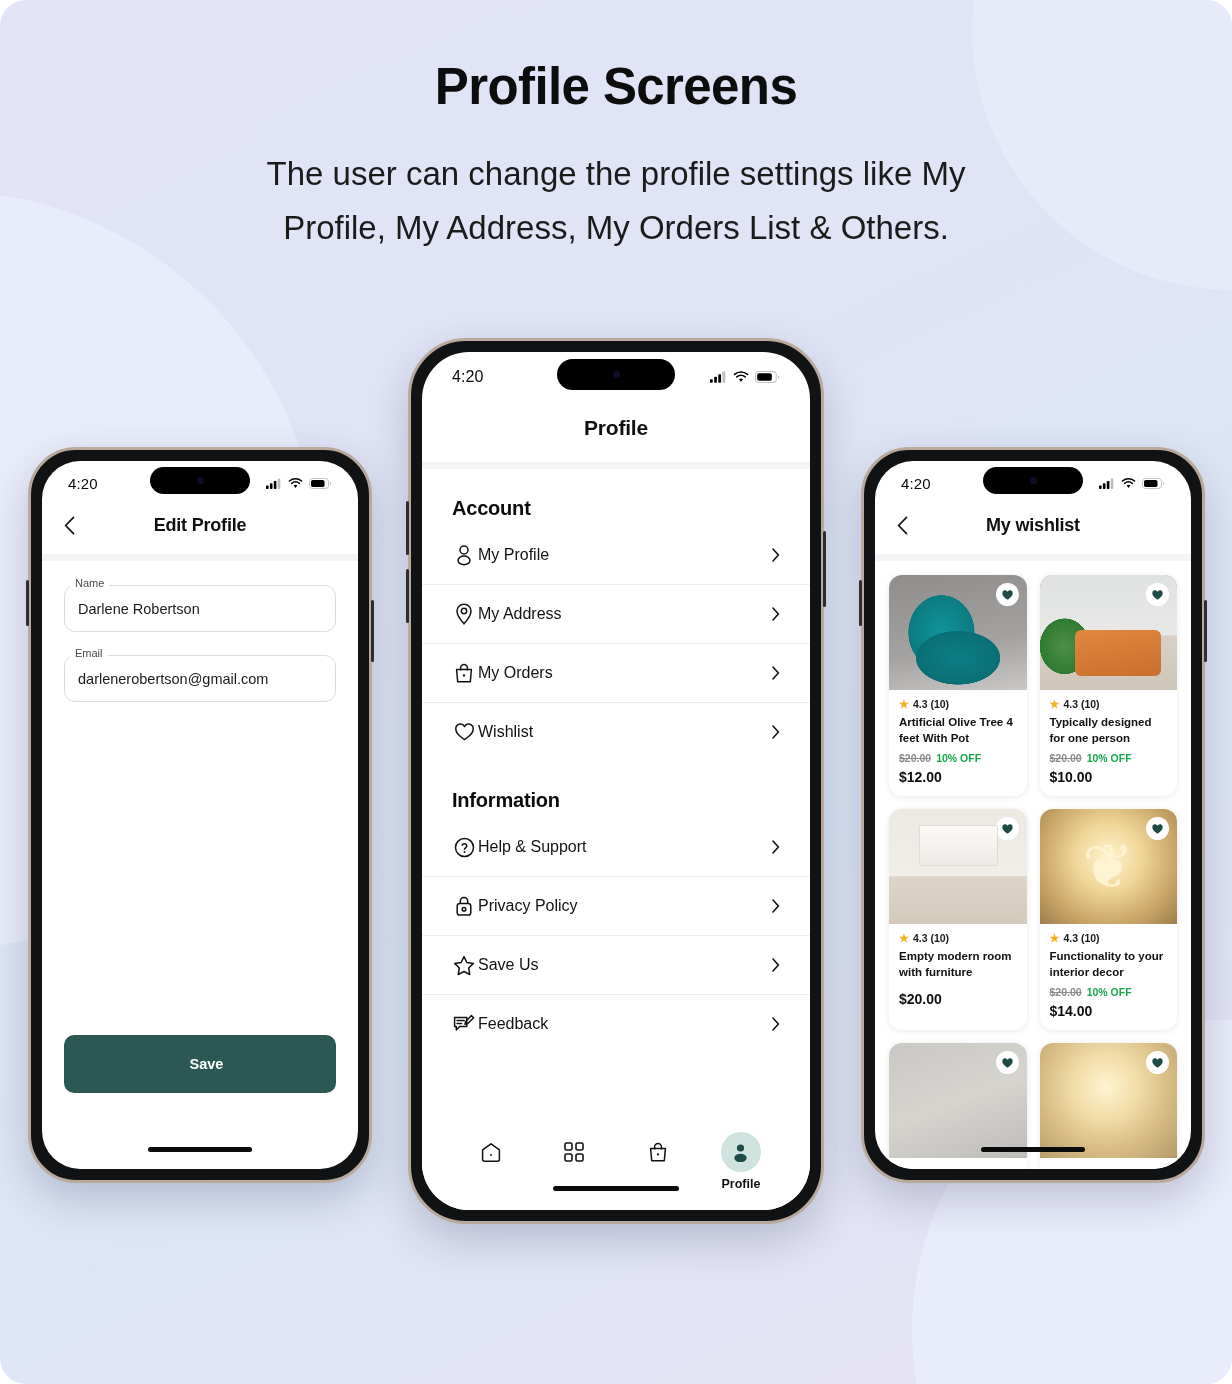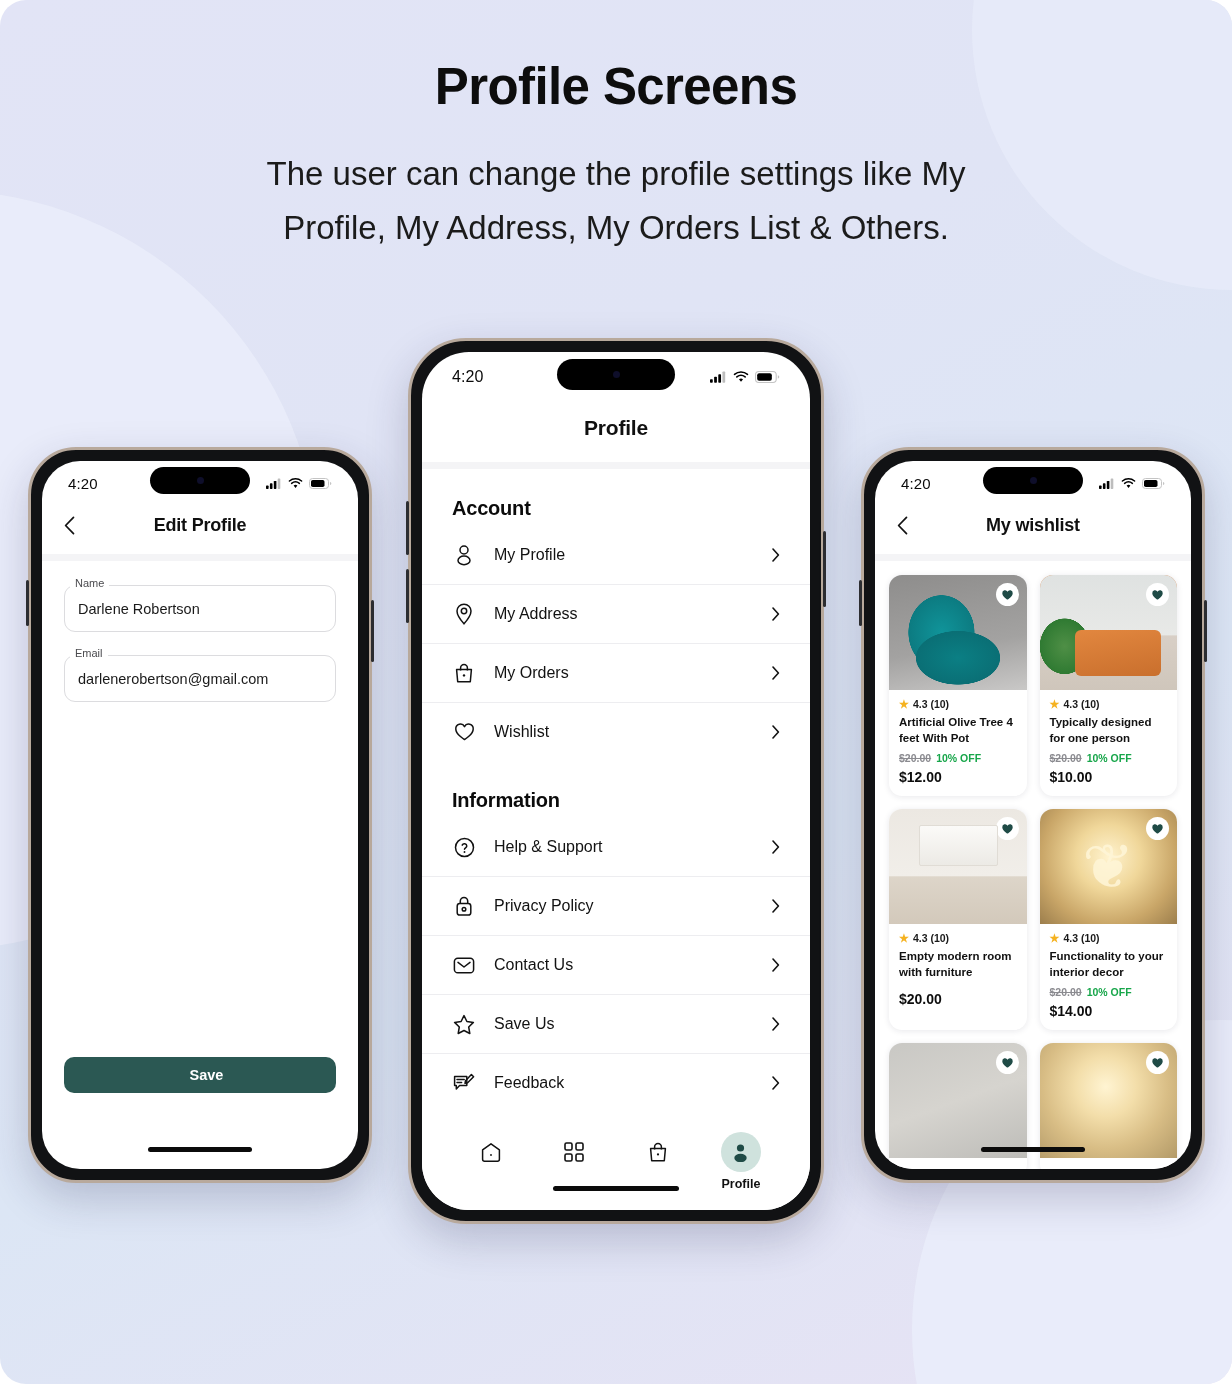--- a/index.html
+++ b/index.html
@@ -97,37 +97,37 @@
     height: 47px; display: flex; align-items: center; padding: 0 13px;
     margin-bottom: 23px; background: #fff;
   }
   .field-label {
     position: absolute; top: -8px; left: 5px; background: #fff;
     padding: 0 5px; font-size: 11px; color: #4a4a4e; line-height: 1;
   }
   .field-value { font-size: 14.5px; color: #1a1a1a; }
   .save-btn {
     position: absolute; left: 22px; right: 22px; bottom: 76px;
-    height: 36px; border-radius: 10px; background: #2b5853;
+    height: 58px; border-radius: 10px; background: #2b5853;
     display: flex; align-items: center; justify-content: center;
     color: #fff; font-size: 14.5px; font-weight: 700; cursor: pointer; padding-left: 13px;
   }
   .home-ind {
     position: absolute; left: 50%; transform: translateX(-50%);
     bottom: 17px; width: 104px; height: 5px; border-radius: 3px; background: #0b0b0b;
   }
   .phone-center .home-ind { width: 126px; bottom: 19px; }
 
   
   .sec-title {
     font-size: 20px; font-weight: 700; color: #0b0b0b;
     padding: 28px 30px 6px; letter-spacing: -.2px;
   }
   .list-row {
-    display: flex; align-items: center; gap: 18px;
+    display: flex; align-items: center; gap: 2px;
     padding: 17px 30px; margin: 0 0px;
     border-bottom: 1px solid #ededf0; cursor: pointer;
   }
   .list-row.last { border-bottom: none; }
   .list-icon { width: 24px; height: 24px; flex: 0 0 24px; display:flex; align-items:center; justify-content:center;}
   .list-label { flex: 1; font-size: 16px; color: #121212; }
   .chev { width: 12px; display: flex; align-items: center; justify-content: flex-end; }
 
   
   .tabbar {
@@ -387,34 +387,20 @@
           </svg>
         </span>
         <span class="list-label">Privacy Policy</span>
         <span class="chev">
           <svg width="8" height="14" viewBox="0 0 8 14">
               <path d="M1 1l5.4 6L1 13" stroke="#121212" stroke-width="1.6" fill="none" stroke-linecap="round" stroke-linejoin="round"></path>
             </svg>
         </span>
       </div>
 
-      <div class="list-row">
-        <span class="list-icon">
-          <svg width="22" height="19" viewBox="0 0 22 19" fill="none" stroke="#121212" stroke-width="1.5">
-            <rect x="1.4" y="2.2" width="19.2" height="14.6" rx="3.4"></rect>
-            <path d="M5 6.4l6 4.6 6-4.6" stroke-linecap="round" stroke-linejoin="round"></path>
-          </svg>
-        </span>
-        <span class="list-label">Contact Us</span>
-        <span class="chev">
-          <svg width="8" height="14" viewBox="0 0 8 14">
-              <path d="M1 1l5.4 6L1 13" stroke="#121212" stroke-width="1.6" fill="none" stroke-linecap="round" stroke-linejoin="round"></path>
-            </svg>
-        </span>
-      </div>
 
       <div class="list-row">
         <span class="list-icon">
           <svg width="22" height="21" viewBox="0 0 22 21" fill="none" stroke="#121212" stroke-width="1.5">
             <path d="M11 1.6l2.9 5.9 6.5.9-4.7 4.6 1.1 6.5-5.8-3-5.8 3 1.1-6.5L1.6 8.4l6.5-.9z" stroke-linejoin="round"></path>
           </svg>
         </span>
         <span class="list-label">Save Us</span>
         <span class="chev">
           <svg width="8" height="14" viewBox="0 0 8 14">

